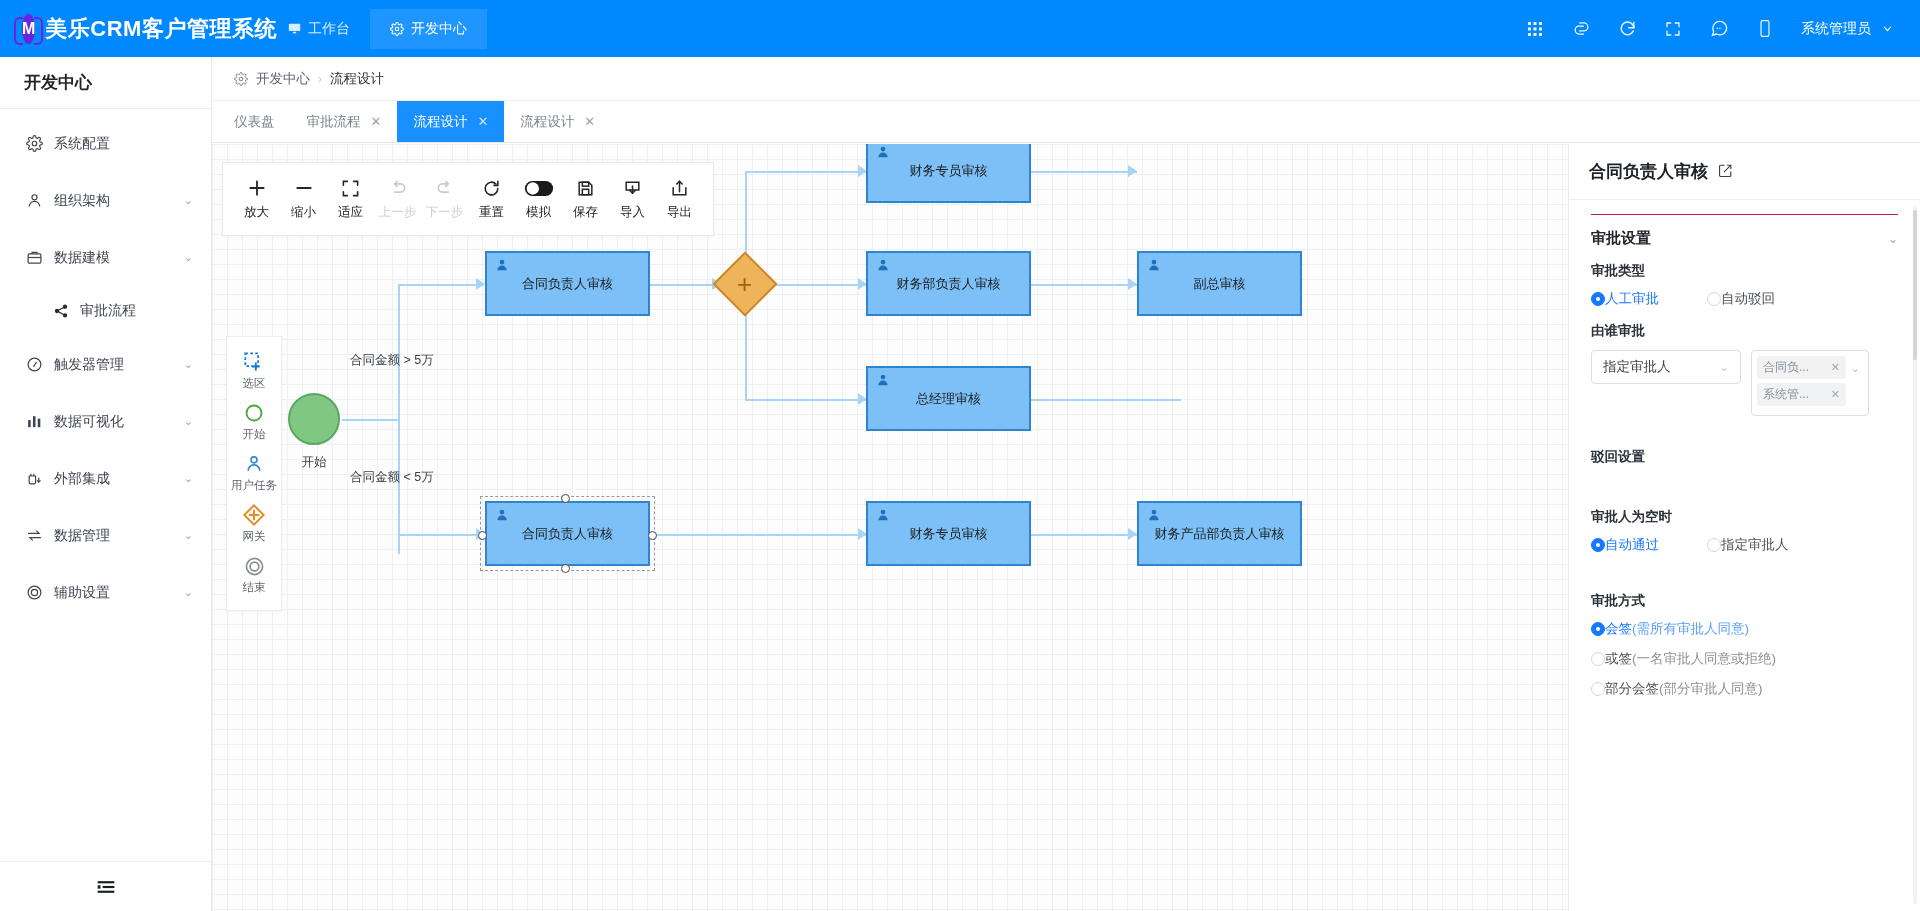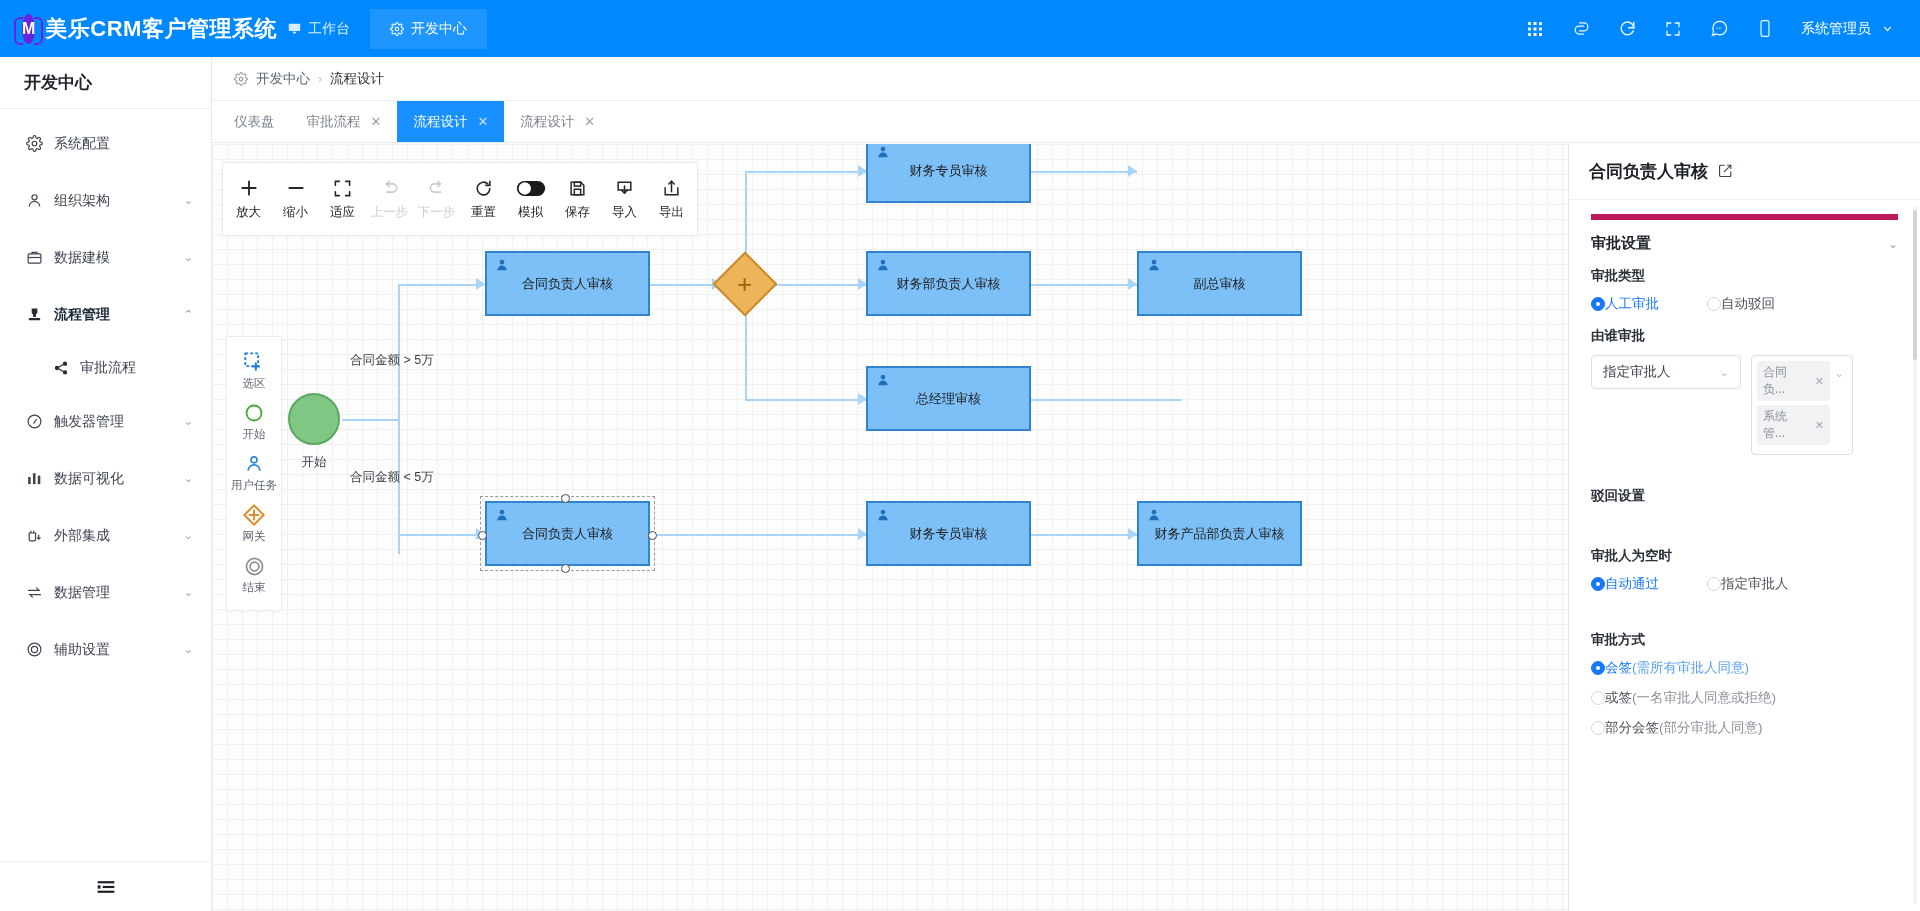--- a/index.html
+++ b/index.html
@@ -48,21 +48,21 @@
 
   
   #canvas{position:absolute;left:0;top:87px;width:1708px;height:767px;overflow:hidden;
     background-color:#fdfdfd;
     background-image:
       linear-gradient(to right,#f0f0f0 1px,transparent 1px),
       linear-gradient(to bottom,#f0f0f0 1px,transparent 1px),
       linear-gradient(to right,#e6e6e6 1px,transparent 1px),
       linear-gradient(to bottom,#e6e6e6 1px,transparent 1px);
     background-size:15px 15px,15px 15px,75px 75px,75px 75px;}
-  #toolbar{position:absolute;left:10px;top:18px;height:74px;background:#fff;border:1px solid #eaeaea;display:flex;align-items:center;padding:0 2px;box-shadow:0 1px 3px rgba(0,0,0,.04);}
+  #toolbar{position:absolute;left:10px;top:18px;height:74px;background:#fff;border:1px solid #eaeaea;display:flex;align-items:center;padding:0 10px;box-shadow:0 1px 3px rgba(0,0,0,.04);}
   .tb-btn{width:47px;display:flex;flex-direction:column;align-items:center;gap:5px;cursor:pointer;color:#262626;font-size:12.5px;}
   .tb-btn.disabled{color:#c8ccd1;cursor:default;}
   .tb-ico{height:22px;display:flex;align-items:center;justify-content:center;font-size:19px;line-height:1;}
 
   #palette{position:absolute;left:14px;top:192px;width:56px;background:#fff;border:1px solid #ececec;padding:8px 0 10px;display:flex;flex-direction:column;align-items:center;box-shadow:0 1px 3px rgba(0,0,0,.04);}
   .pal-item{width:56px;display:flex;flex-direction:column;align-items:center;gap:2px;padding:5px 0;cursor:pointer;}
   .pal-ico{height:24px;display:flex;align-items:center;justify-content:center;}
   .pal-label{font-size:11.5px;color:#5d6570;white-space:nowrap;}
 
   .node{position:absolute;background:#7cc0f7;border:2px solid #2e84cf;box-sizing:border-box;}
@@ -81,38 +81,38 @@
   .arrow{position:absolute;width:0;height:0;border-top:6px solid transparent;border-bottom:6px solid transparent;border-left:9px solid #a8d4f7;}
   .edge-label{position:absolute;font-size:12.5px;color:#3a3f46;background:transparent;white-space:nowrap;}
 
   
   #rpanel{position:absolute;right:0;top:87px;width:352px;height:767px;background:#fff;border-left:1px solid #e8e8e8;z-index:5;}
   #rp-head{height:56px;display:flex;align-items:center;gap:10px;padding:0 20px;border-bottom:1px solid #efefef;}
   #rp-title{font-size:17px;font-weight:bold;color:#1b2026;}
   #rp-body{position:absolute;top:56px;left:0;right:0;bottom:0;overflow:hidden;padding:14px 22px 0;}
   #rp-scroll{position:absolute;right:3px;top:62px;width:4px;height:698px;background:#f2f2f2;border-radius:2px;}
   #rp-thumb{position:absolute;right:3px;top:66px;width:4px;height:150px;background:#d2d4d6;border-radius:2px;}
-  .sec-head{display:flex;align-items:center;justify-content:space-between;border-top:6px solid #be185d;padding-top:14px;margin-bottom:12px;}
+  .sec-head{display:flex;align-items:center;justify-content:space-between;border-top:1px solid #be185d;padding-top:14px;margin-bottom:12px;}
   .sec-head .sh-title{font-size:15px;font-weight:bold;color:#22272e;}
   .sec-head .sh-chev{color:#9aa3ad;font-size:12px;cursor:pointer;}
   .fld-label{font-size:13.5px;font-weight:bold;color:#2c323a;margin:14px 0 10px;}
   .radio-row{display:flex;align-items:center;gap:48px;margin-bottom:6px;}
   .radio{display:flex;align-items:center;cursor:pointer;font-size:13.5px;color:#4a5159;}
   .radio .dot{width:14px;height:14px;border-radius:50%;border:1px solid #d3d6da;background:#fff;flex:0 0 14px;position:relative;}
   .radio.on .dot{border-color:#1677ff;background:#1677ff;}
   .radio.on .dot:after{content:"";position:absolute;left:4px;top:4px;width:4px;height:4px;border-radius:50%;background:#fff;}
   .radio.on{color:#1677ff;}
   .radio-col{display:flex;flex-direction:column;gap:12px;margin-top:2px;}
   .radio .sub{color:#8a9099;}
   .radio.on .sub{color:#5aa0f5;}
   .sel-row{display:flex;align-items:flex-start;gap:10px;margin-top:2px;}
   .select{height:34px;border:1px solid #dcdfe3;border-radius:4px;display:flex;align-items:center;justify-content:space-between;padding:0 11px;font-size:13.5px;color:#3c434b;cursor:pointer;background:#fff;}
   #select-assign{width:150px;}
   .select .sc{color:#b7bcc3;font-size:11px;}
-  #tagbox{width:102px;min-height:34px;border:1px solid #dcdfe3;border-radius:4px;padding:5px 22px 5px 5px;position:relative;background:#fff;cursor:pointer;}
+  #tagbox{width:118px;min-height:34px;border:1px solid #dcdfe3;border-radius:4px;padding:5px 22px 5px 5px;position:relative;background:#fff;cursor:pointer;}
   .tag{display:flex;align-items:center;justify-content:space-between;gap:6px;background:#f1f2f4;border-radius:3px;padding:3px 6px;font-size:12px;color:#8a9099;margin-bottom:4px;}
   .tag:last-child{margin-bottom:0;}
   .tag .tx{font-size:11px;color:#a3a8af;}
   #tagbox .sc{position:absolute;right:8px;top:11px;color:#b7bcc3;font-size:11px;}
   .cb-col{display:flex;flex-direction:column;gap:14px;margin-top:16px;}
   .cbx{display:flex;align-items:center;gap:10px;cursor:pointer;font-size:13.5px;color:#4a5159;}
   .cbx .box{width:13px;height:13px;border:1px solid #d3d6da;border-radius:2px;background:#fff;flex:0 0 13px;}
   .gap{height:18px;}
 </style>
 </head>
@@ -226,30 +226,20 @@
         <svg width="17" height="17" viewBox="0 0 24 24" fill="none" stroke="#3e4551" stroke-width="1.7">
             <rect x="3" y="7" width="18" height="13" rx="1.6"></rect>
             <path d="M8.5 7V4.8h7V7"></path>
             <path d="M3 12h18"></path>
           </svg>
       </span>
       <span class="m-label">数据建模</span>
       <span class="chev">⌄</span>
     </div>
 
-    <div class="menu-item active">
-      <span class="m-ico">
-        <svg width="17" height="17" viewBox="0 0 24 24" fill="#262b33">
-            <path d="M8 3.5h8v6l-2 3v3h-4v-3l-2-3z"></path>
-            <rect x="4" y="17" width="16" height="3" rx="1"></rect>
-          </svg>
-      </span>
-      <span class="m-label">流程管理</span>
-      <span class="chev">⌃</span>
-    </div>
 
     <div class="submenu-item">
       <span class="m-ico">
         <svg width="16" height="16" viewBox="0 0 24 24" fill="none" stroke="#262b33" stroke-width="1.9">
             <circle cx="18" cy="5.5" r="2.3" fill="#262b33"></circle>
             <circle cx="18" cy="18.5" r="2.3" fill="#262b33"></circle>
             <circle cx="6" cy="12" r="2.3" fill="#262b33"></circle>
             <path d="M8.2 10.8 15.8 6.7"></path>
             <path d="M8.2 13.2 15.8 17.3"></path>
           </svg>

